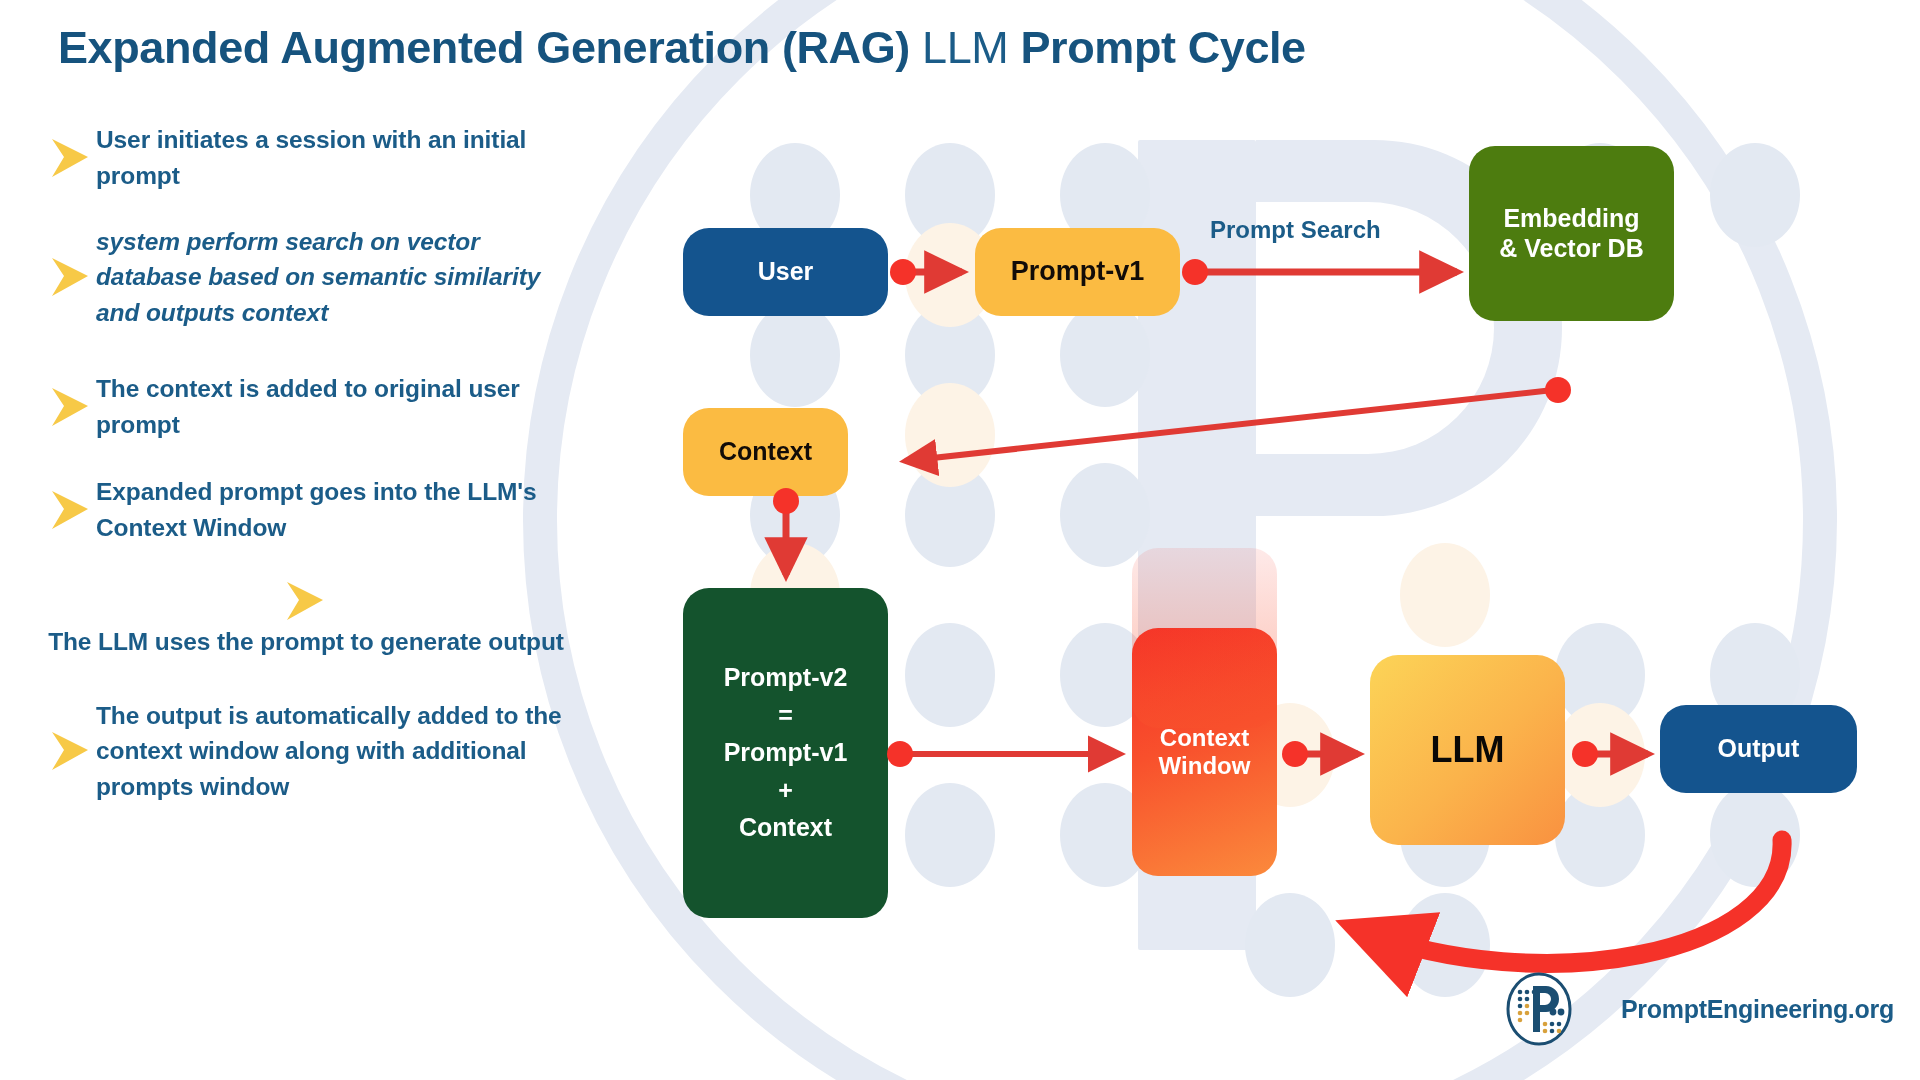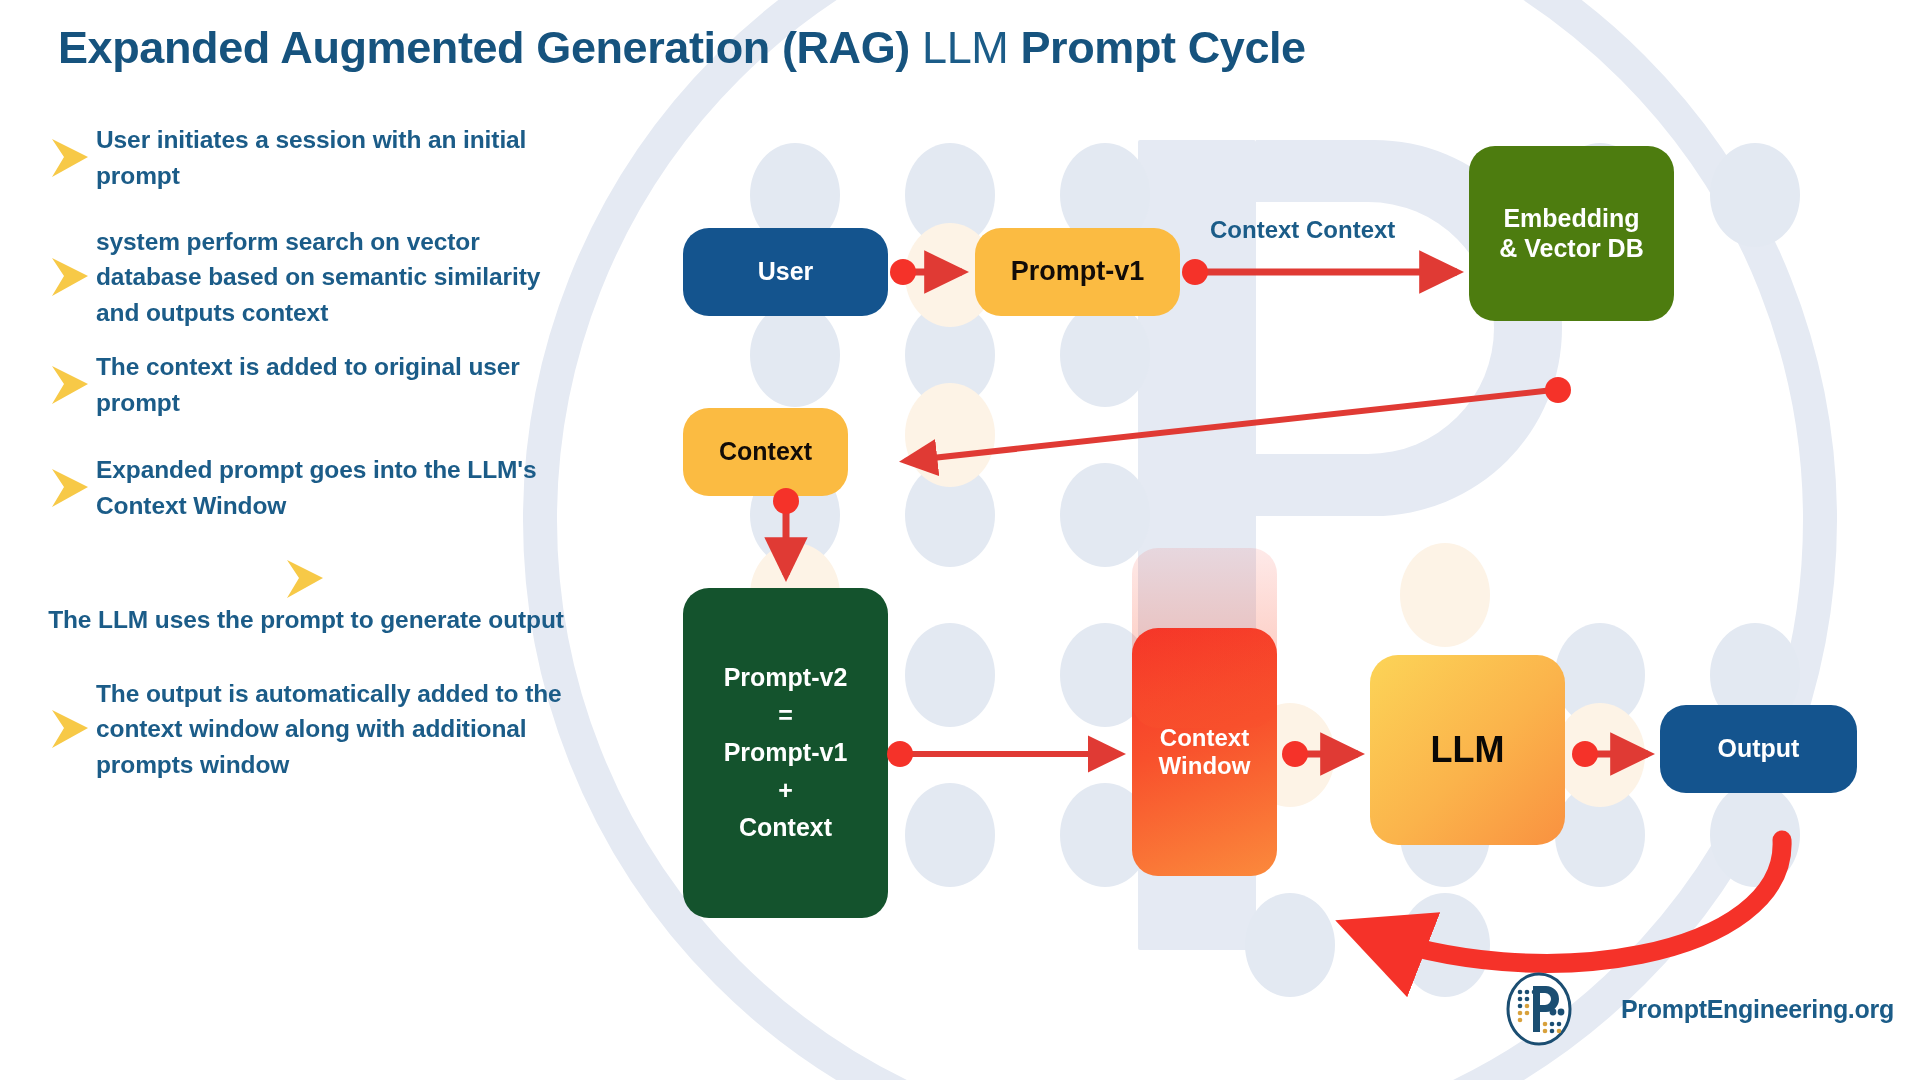--- a/index.html
+++ b/index.html
@@ -259,21 +259,21 @@
 
   <div id="bullets">
 
     <div class="bullet" style="margin-bottom:30px;">
       <svg class="bullet-icon" viewBox="0 0 44 46">
         <path d="M4 4 L40 22 L4 42 L16 22 Z" fill="#F7C947"></path>
       </svg>
       <div class="bullet-text">User initiates a session with an initial prompt</div>
     </div>
 
-    <div class="bullet" style="margin-bottom:18px;">
+    <div class="bullet" style="margin-bottom:40px;font-style:italic;">
       <svg class="bullet-icon" viewBox="0 0 44 46">
         <path d="M4 4 L40 22 L4 42 L16 22 Z" fill="#F7C947"></path>
       </svg>
       <div class="bullet-text">system perform search on vector database based on semantic similarity and outputs context</div>
     </div>
 
     <div class="bullet" style="margin-bottom:32px;">
       <svg class="bullet-icon" viewBox="0 0 44 46">
         <path d="M4 4 L40 22 L4 42 L16 22 Z" fill="#F7C947"></path>
       </svg>
@@ -363,21 +363,21 @@
     <span>Prompt-v1</span>
   </div>
 
   <div class="node node-embedding">
     <div>
       <div>Embedding</div>
       <div>&amp; Vector DB</div>
     </div>
   </div>
 
-  <div class="edge-label">Context Context</div>
+  <div class="edge-label">Prompt Search</div>
 
   <div class="node node-context">
     <span>Context</span>
   </div>
 
   <div class="node node-promptv2">
     <span>Prompt-v2</span>
     <span>=</span>
     <span>Prompt-v1</span>
     <span>+</span>

